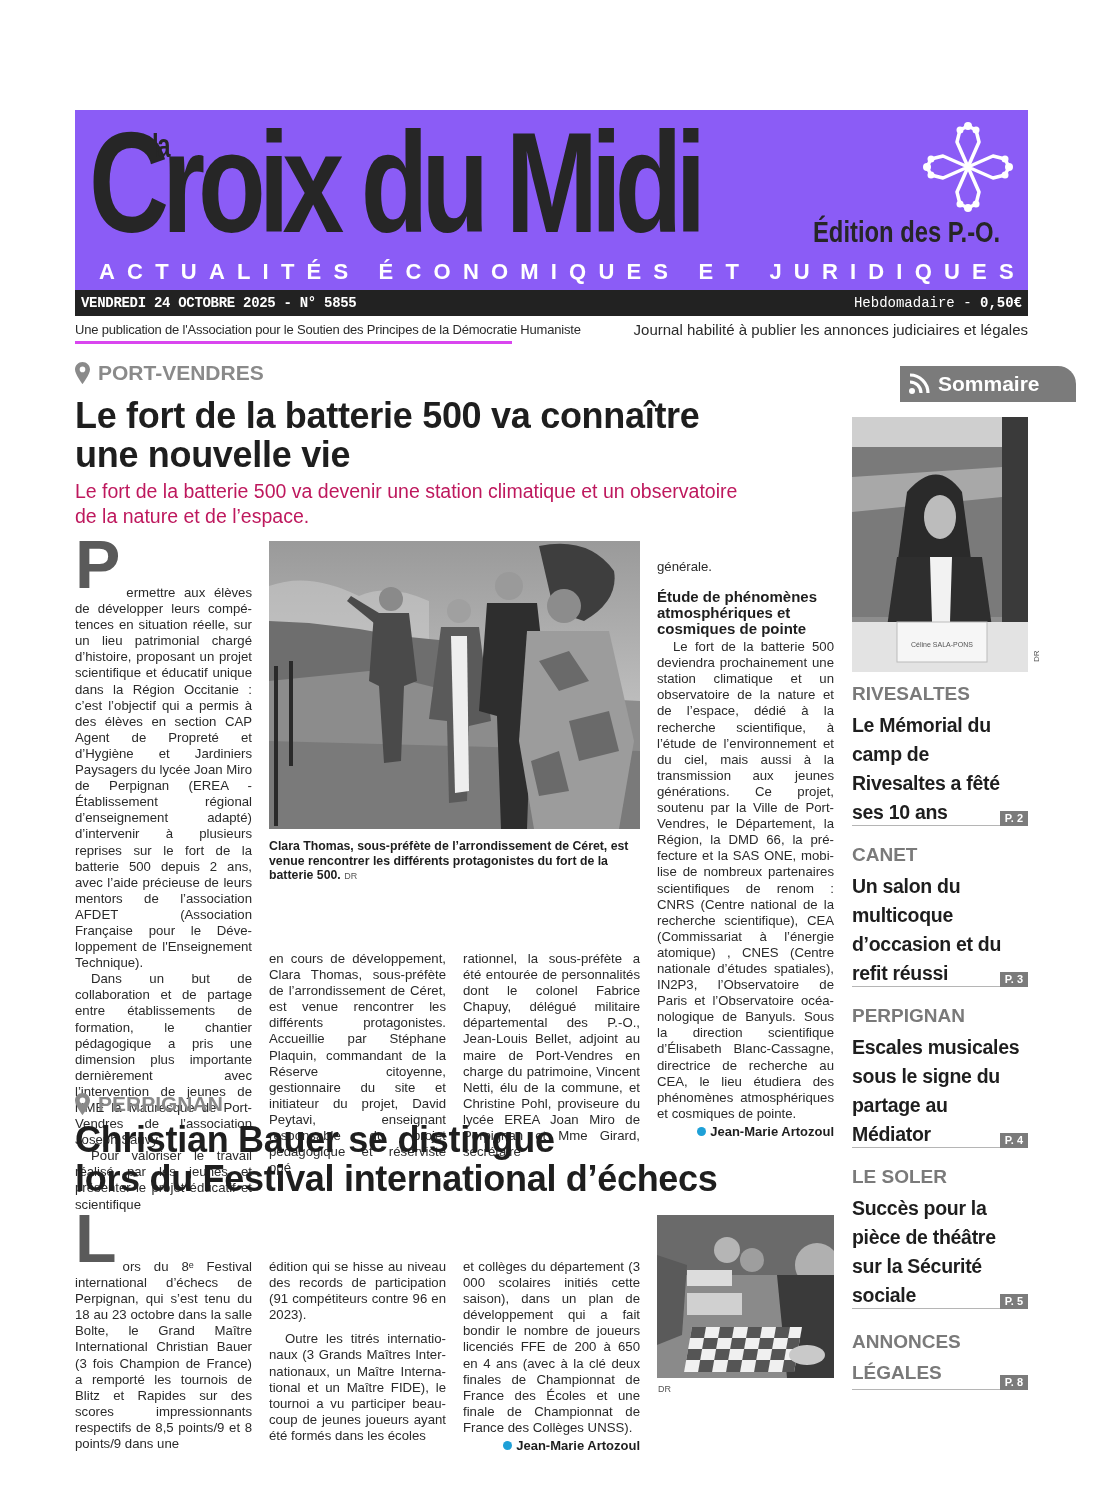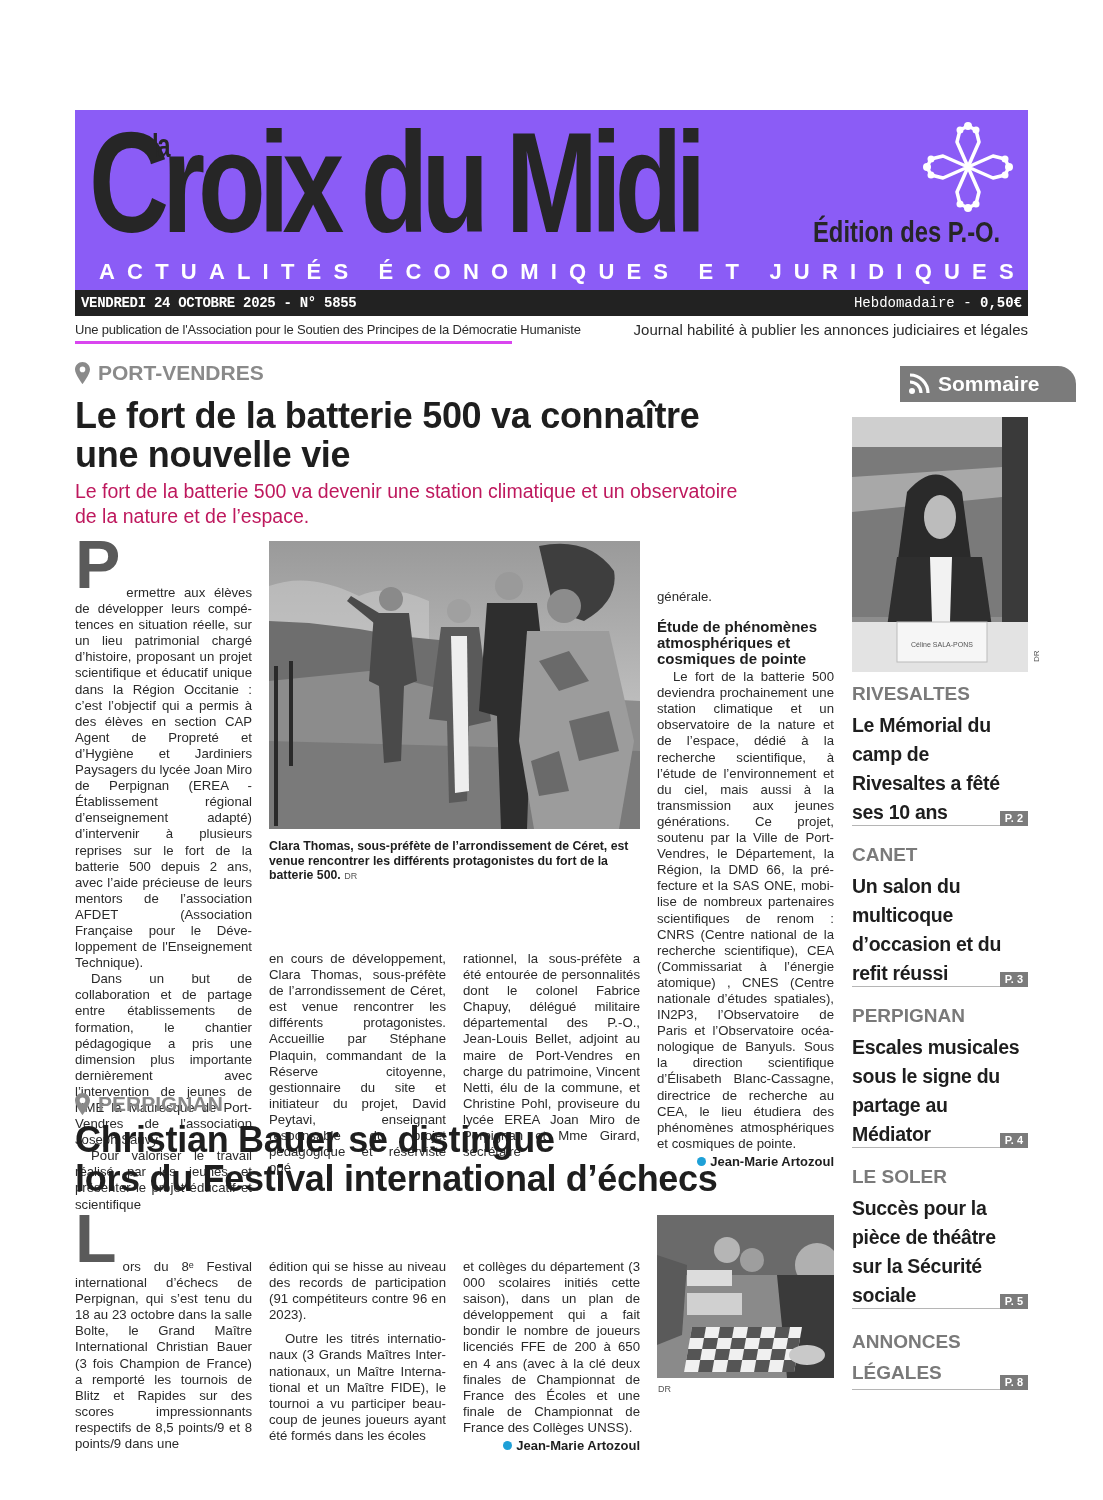--- a/index.html
+++ b/index.html
@@ -184,21 +184,21 @@
   <span>Clara Thomas, sous-préfète de l’arrondissement de Céret, est venue rencontrer les différents protagonistes du fort de la batterie 500.</span>
   <span class="dr">DR</span>
 </div>
 
 <div class="col" style="left:269px; top:903px; width:177px;">
   <p class="first">en cours de développement, Clara Thomas, sous-préfète de l’arrondissement de Céret, est venue rencontrer les différents protagonistes. Accueillie par Stéphane Plaquin, comman­dant de la Réserve citoyenne, gestionnaire du site et initiateur du projet, David Peytavi, ensei­gnant responsable du projet pédagogique et réserviste opé­</p>
 </div>
 <div class="col" style="left:463px; top:903px; width:177px;">
   <p class="first">rationnel, la sous-préfète a été entourée de personnalités dont le colonel Fabrice Chapuy, délé­gué militaire départemental des P.-O., Jean-Louis Bellet, adjoint au maire de Port-Vendres en charge du patrimoine, Vincent Netti, élu de la commune, et Christine Pohl, proviseure du lycée EREA Joan Miro de Perpi­gnan et Mme Girard, secrétaire</p>
 </div>
-<div class="col" style="left:657px; top:541px; width:177px;">
+<div class="col" style="left:657px; top:511px; width:177px;">
   <p class="first">générale.</p>
   <div class="subhead">Étude de phénomènes atmosphériques et cosmiques de pointe</div>
   <p>Le fort de la batterie 500 deviendra prochainement une station climatique et un observa­toire de la nature et de l’espace, dédié à la recherche scientifique, à l’étude de l’environnement et du ciel, mais aussi à la transmis­sion aux jeunes générations. Ce projet, soutenu par la Ville de Port-Vendres, le Département, la Région, la DMD 66, la pré­fecture et la SAS ONE, mobi­lise de nombreux partenaires scientifiques de renom : CNRS (Centre national de la recherche scientifique), CEA (Commissa­riat à l’énergie atomique) , CNES (Centre nationale d’études spa­tiales), IN2P3, l’Observatoire de Paris et l’Observatoire océa­nologique de Banyuls. Sous la direction scientifique d’Élisabeth Blanc-Cassagne, directrice de re­cherche au CEA, le lieu étudiera des phénomènes atmosphé­riques et cosmiques de pointe.</p>
   <div class="byline"><span class="dot"></span><span>Jean-Marie Artozoul</span></div>
 </div>
 
 <div class="kicker" style="left:75px; top:1092px;">
   <svg class="pin" viewBox="0 0 15 22">
       <path d="M7.5 0 C3.4 0 0 3.3 0 7.4 C0 12 7.5 22 7.5 22 C7.5 22 15 12 15 7.4 C15 3.3 11.6 0 7.5 0 Z M7.5 10.2 A2.8 2.8 0 1 1 7.5 4.6 A2.8 2.8 0 1 1 7.5 10.2 Z" fill="#8a8a8a"></path>
     </svg>

